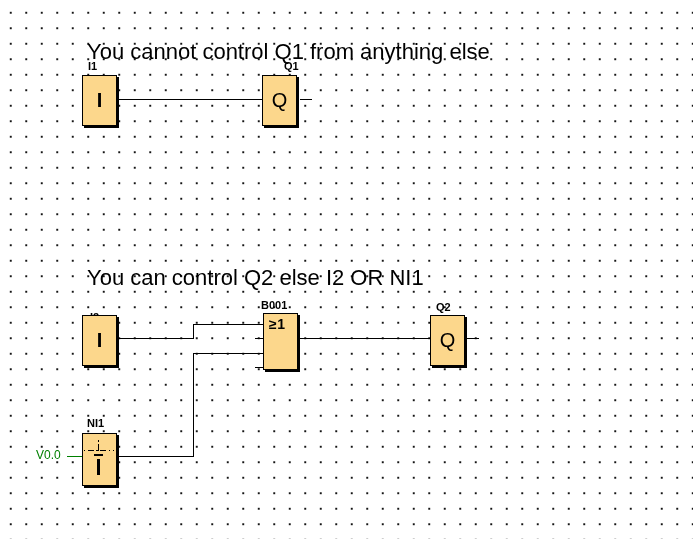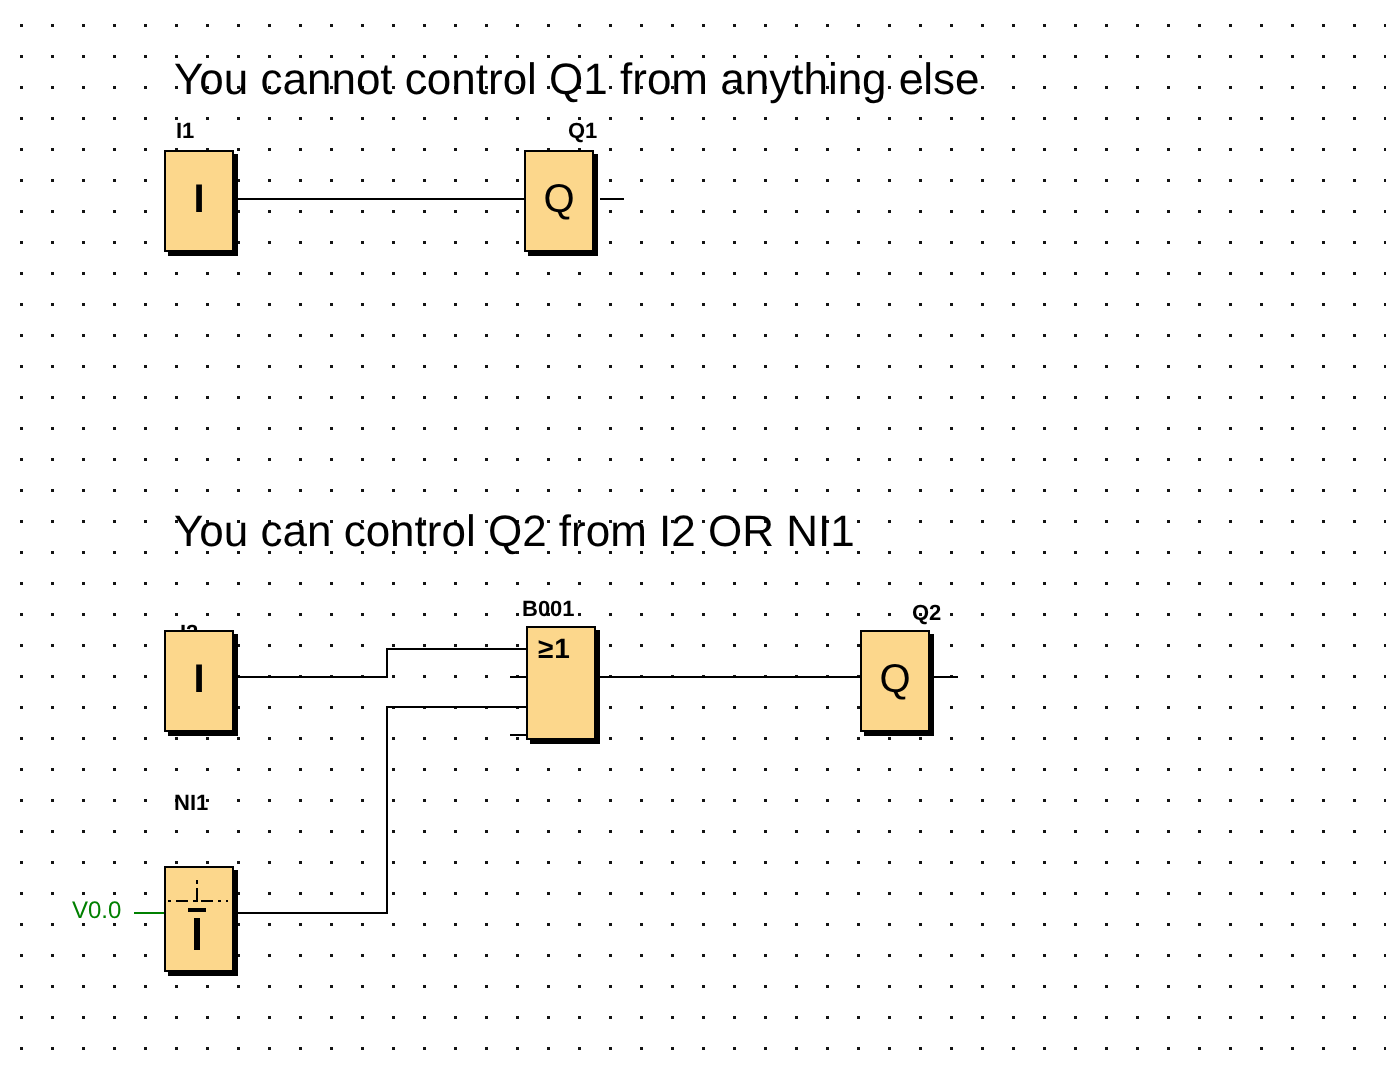--- a/index.html
+++ b/index.html
@@ -2,21 +2,21 @@
 <html><head>
 <meta charset="utf-8">
 <style>
   html,body{margin:0;padding:0;background:#fff;}
   .canvas{
     position:relative;width:693px;height:539px;overflow:hidden;background:#fff;
     background-image:radial-gradient(circle,#141414 .75px,transparent .9px);
     background-size:15.5px 15.5px;background-position:3px 5px;
     font-family:"Liberation Sans",sans-serif;
   }
-  .title{position:absolute;font-size:22px;color:#000;white-space:nowrap;line-height:26px;}
+  .title{position:absolute;font-size:22px;color:#000;white-space:nowrap;line-height:26px;margin-top:12px;}
   .blk-label{position:absolute;font-size:11px;color:#000;white-space:nowrap;line-height:12px;font-weight:bold;}
   .block{
     position:absolute;width:33px;height:49px;background:#FCD78C;
     border:1px solid #000;box-shadow:2px 2px 0 0 #000;
     display:flex;align-items:center;justify-content:center;
   }
   .sym-i{font-size:20px;font-weight:bold;color:#000;}
   .sym-q{font-size:20px;color:#000;}
   .block.or{height:55px;}
   .block.ni{height:51px;}
@@ -45,47 +45,47 @@
   </div>
 
   <div class="wire h" style="left:119px;top:99px;width:143px"></div>
 
   <div class="blk-label" style="left:284px;top:60px">Q1</div>
   <div class="block" style="left:262px;top:75px">
     <span class="sym-q">Q</span>
   </div>
   <div class="wire h" style="left:300px;top:99px;width:12px"></div>
 
-  <div class="title" style="left:87px;top:253px">You can control Q2 from I2 OR NI1</div>
+  <div class="title" style="left:87px;top:253px">You can control Q2 else I2 OR NI1</div>
 
   <div class="blk-label" style="left:90px;top:311px">I2</div>
   <div class="block" style="left:82px;top:315px">
     <span class="sym-i">I</span>
   </div>
 
   <div class="wire h" style="left:119px;top:338px;width:74px"></div>
   <div class="wire v" style="left:193px;top:324px;height:15px"></div>
   <div class="wire h" style="left:193px;top:324px;width:70px"></div>
 
   <div class="blk-label" style="left:261px;top:299px">B001</div>
   <div class="block or" style="left:263px;top:313px">
     <span class="sym-or">≥1</span>
   </div>
   <div class="wire h" style="left:255px;top:338px;width:8px"></div>
   <div class="wire h" style="left:255px;top:367px;width:8px"></div>
 
   <div class="wire h" style="left:300px;top:338px;width:130px"></div>
 
-  <div class="blk-label" style="left:456px;top:301px">Q2</div>
+  <div class="blk-label" style="left:436px;top:301px">Q2</div>
   <div class="block" style="left:430px;top:315px">
     <span class="sym-q">Q</span>
   </div>
   <div class="wire h" style="left:467px;top:338px;width:12px"></div>
 
-  <div class="blk-label" style="left:87px;top:396px">NI1</div>
+  <div class="blk-label" style="left:87px;top:417px">NI1</div>
   <div class="block ni" style="left:82px;top:433px">
     <span style="position:absolute;left:0;top:0;width:33px;height:51px;">
       <span class="shape" style="left:15px;top:6px;width:1px;height:2px;"></span>
       <span class="shape" style="left:15px;top:10px;width:1px;height:7px;"></span>
       <span class="dashdot" style="left:1px;top:16px;width:30px;"></span>
       <span class="shape" style="left:11px;top:20px;width:9px;height:2px;"></span>
       <span class="shape" style="left:14px;top:25px;width:3px;height:16px;"></span>
     </span>
   </div>
 

